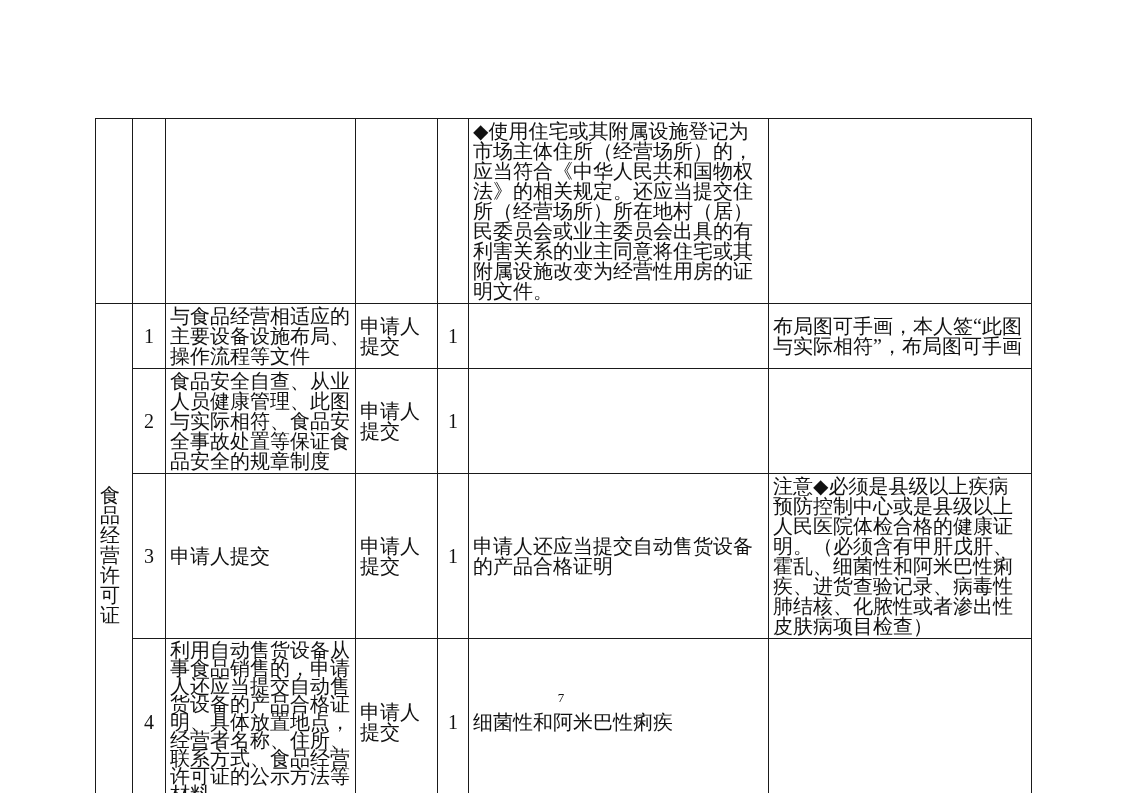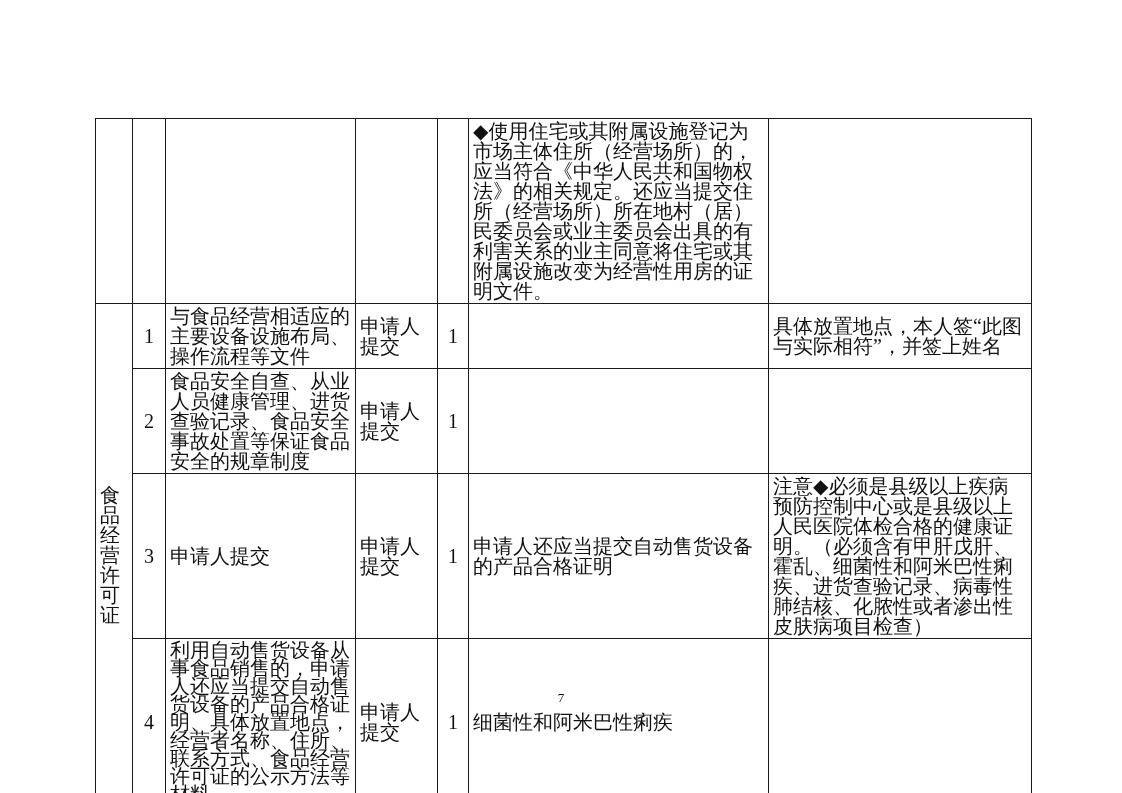--- a/index.html
+++ b/index.html
@@ -96,26 +96,26 @@
     <tr class="row-r1">
       <td class="c-cat" rowspan="4">食品
 经营
 许可
 证</td>
       <td class="c-num">1</td>
       <td class="c-mat">与食品经营相适应的主要设备设施布局、操作流程等文件</td>
       <td class="c-src">申请人提交</td>
       <td class="c-cnt">1</td>
       <td class="c-req"></td>
-      <td class="c-note">具体放置地点，本人签“此图与实际相符”，并签上姓名</td>
+      <td class="c-note">布局图可手画，本人签“此图与实际相符”，布局图可手画</td>
     </tr>
 
     <tr class="row-r2">
       <td class="c-num">2</td>
-      <td class="c-mat">食品安全自查、从业人员健康管理、进货查验记录、食品安全事故处置等保证食品安全的规章制度</td>
+      <td class="c-mat">食品安全自查、从业人员健康管理、此图与实际相符、食品安全事故处置等保证食品安全的规章制度</td>
       <td class="c-src">申请人提交</td>
       <td class="c-cnt">1</td>
       <td class="c-req"></td>
       <td class="c-note"></td>
     </tr>
 
     <tr class="row-r3">
       <td class="c-num">3</td>
       <td class="c-mat">申请人提交</td>
       <td class="c-src">申请人提交</td>

